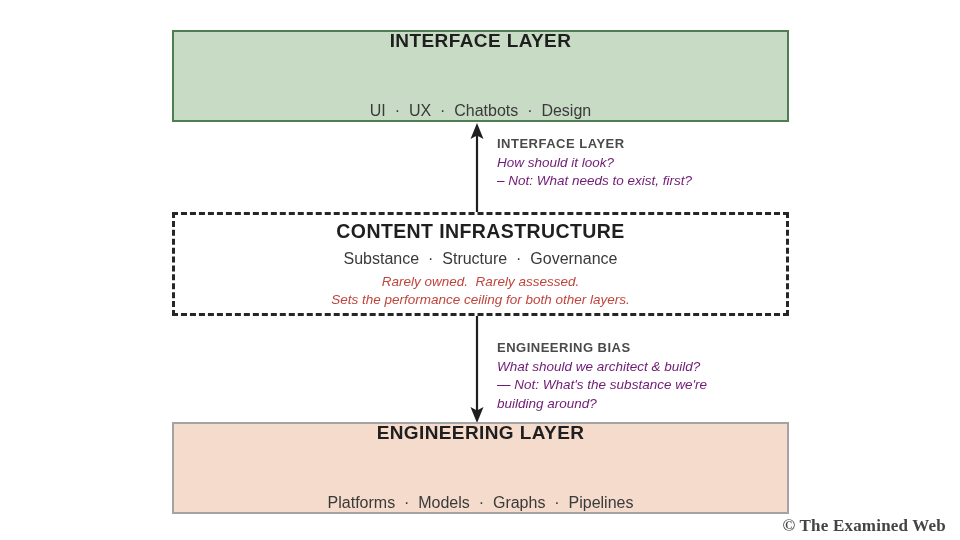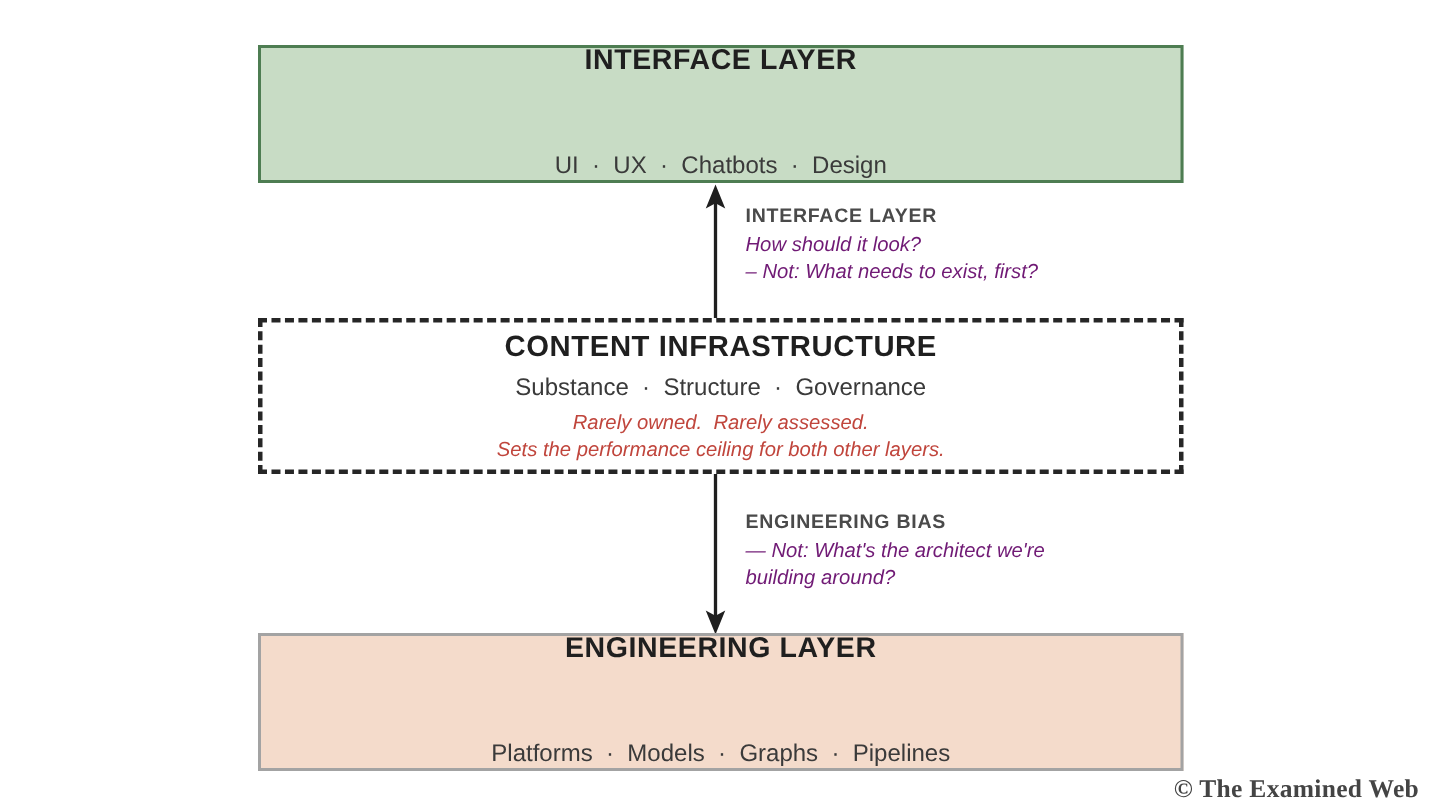--- a/index.html
+++ b/index.html
@@ -165,21 +165,22 @@
     <div class="box-note">Sets the performance ceiling for both other layers.</div>
   </div>
 
   <svg class="arrow-svg" id="arrow-down-svg" viewBox="0 0 34 108">
     <line x1="17" y1="0" x2="17" y2="96" stroke="#1f1f1f" stroke-width="2.2"></line>
     <path d="M 17 107 L 10.5 91 L 17 94.5 L 23.5 91 Z" fill="#1f1f1f"></path>
   </svg>
 
   <div class="annotation" id="engineering-bias-annotation">
     <div class="annotation-title">ENGINEERING BIAS</div>
-    <div class="annotation-line">— Not: What's the architect we're</div>
+    <div class="annotation-line">What should we architect &amp; build?</div>
+    <div class="annotation-line">— Not: What's the substance we're</div>
     <div class="annotation-line">building around?</div>
   </div>
 
   <div class="layer-box" id="engineering-layer">
     <div class="box-title">ENGINEERING LAYER</div>
     <div class="box-subtitle">Platforms  ·  Models  ·  Graphs  ·  Pipelines</div>
   </div>
 
   <div id="footer-credit">© The Examined Web</div>
 

